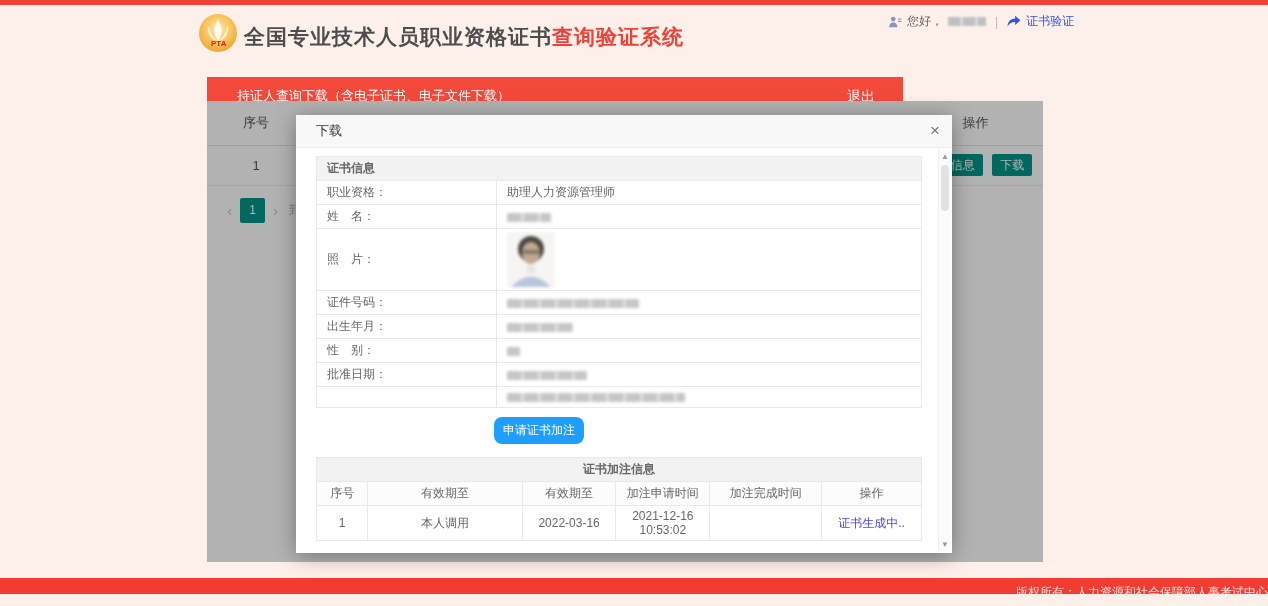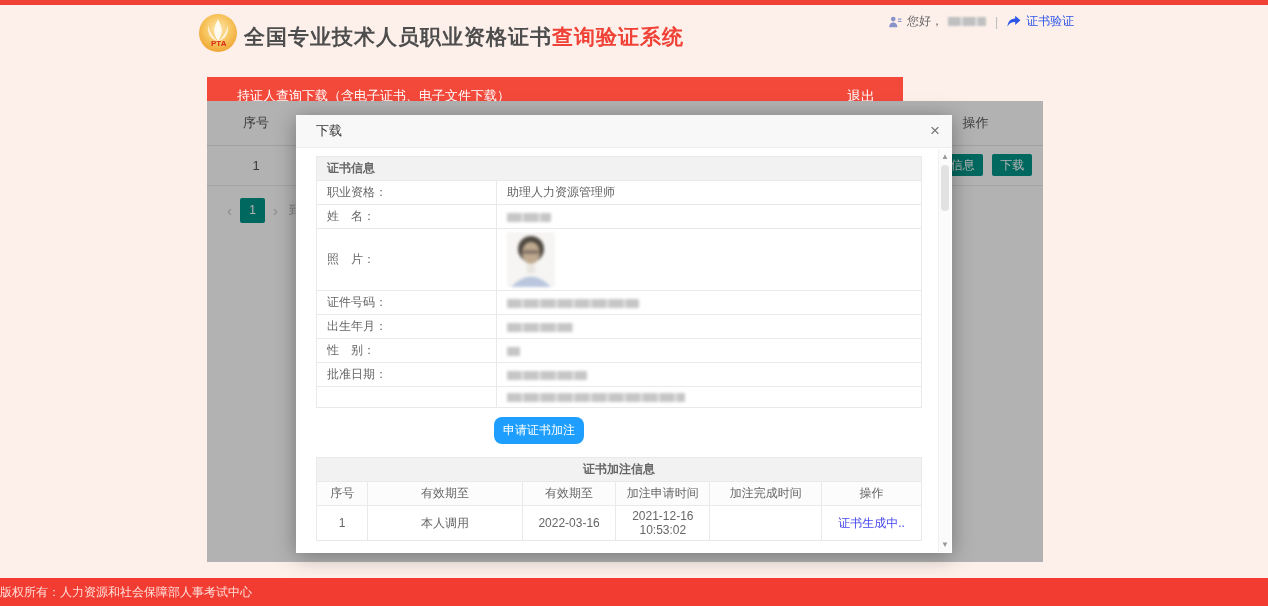--- a/index.html
+++ b/index.html
@@ -74,22 +74,22 @@
   table.ann td { border:1px solid #e9e9e9; padding:3px 4px; font-size:12px; color:#666; text-align:center; }
   table.ann td.hd { background:#fcfcfc; height:20px; }
   table.ann td.cell { height:24px; }
   .gen-link { color:#4646f0; cursor:pointer; }
   .pg-chevron { color:#c6c6c6; font-size:15px; padding:0 6px; cursor:pointer; }
   .pg-cur { min-width:25px; height:25px; line-height:25px; text-align:center; background:var(--teal,#009688);
       color:#fff; border-radius:2px; margin:0 2px; cursor:pointer; }
   .pg-dim { color:#b5b5b5; margin:0 5px; }
 
   
-  .footer { position:absolute; left:0; top:578px; width:100%; height:28px; background:var(--footer-red,#f23b31);
-      color:rgba(255,233,228,0.95); font-size:12px; text-align:left; line-height:28px; }
+  .footer { position:absolute; left:0; top:578px; width:100%; height:16px; background:var(--footer-red,#f23b31);
+      color:rgba(255,233,228,0.95); font-size:12px; text-align:right; line-height:28px; }
 </style>
 </head>
 <body>
 
 <div id="page">
   <div class="top-strip"></div>
 
   <div class="header">
     <svg class="logo" viewBox="0 0 40 40">
       <defs>

